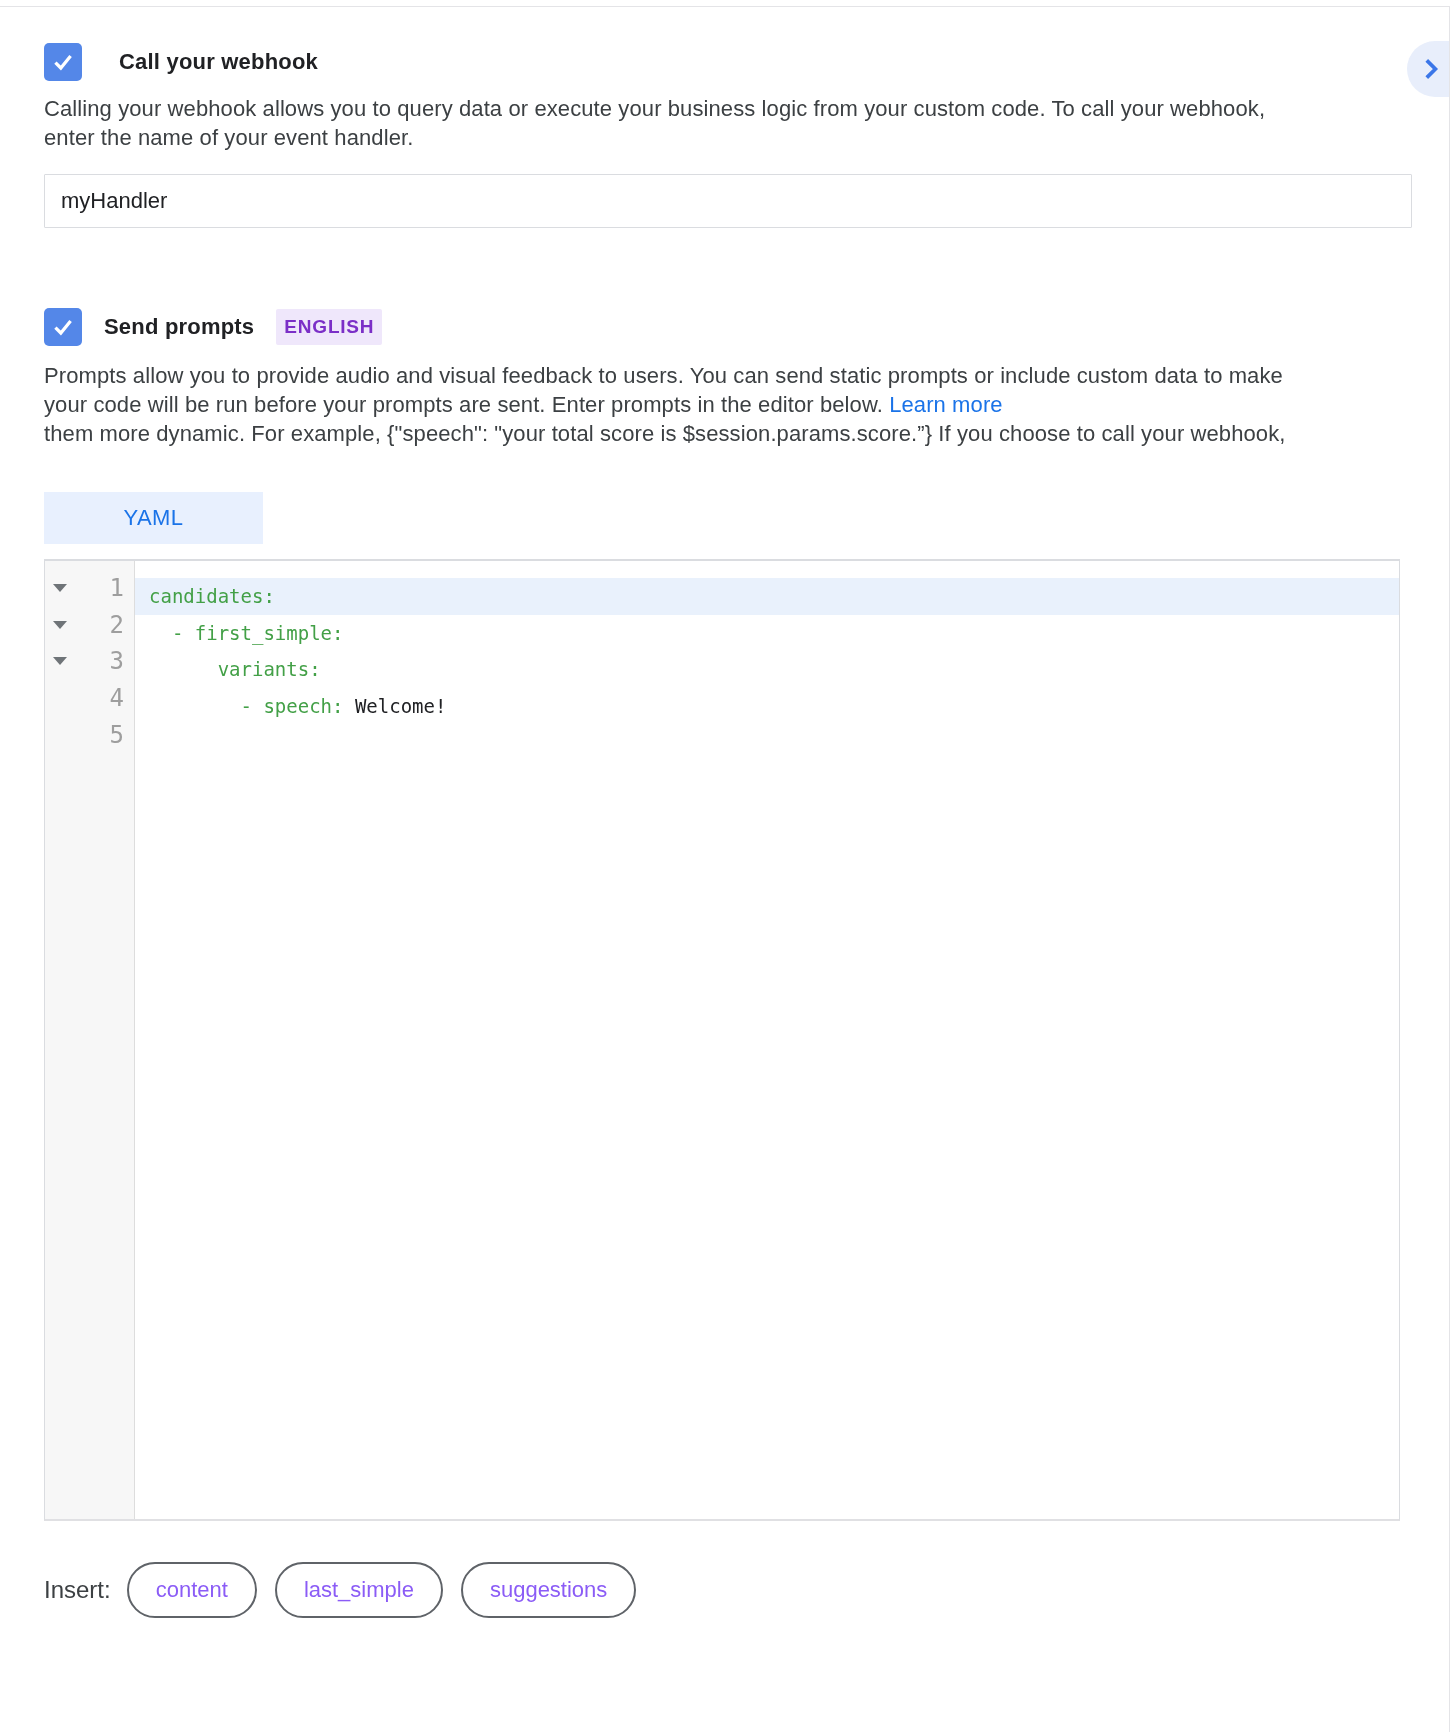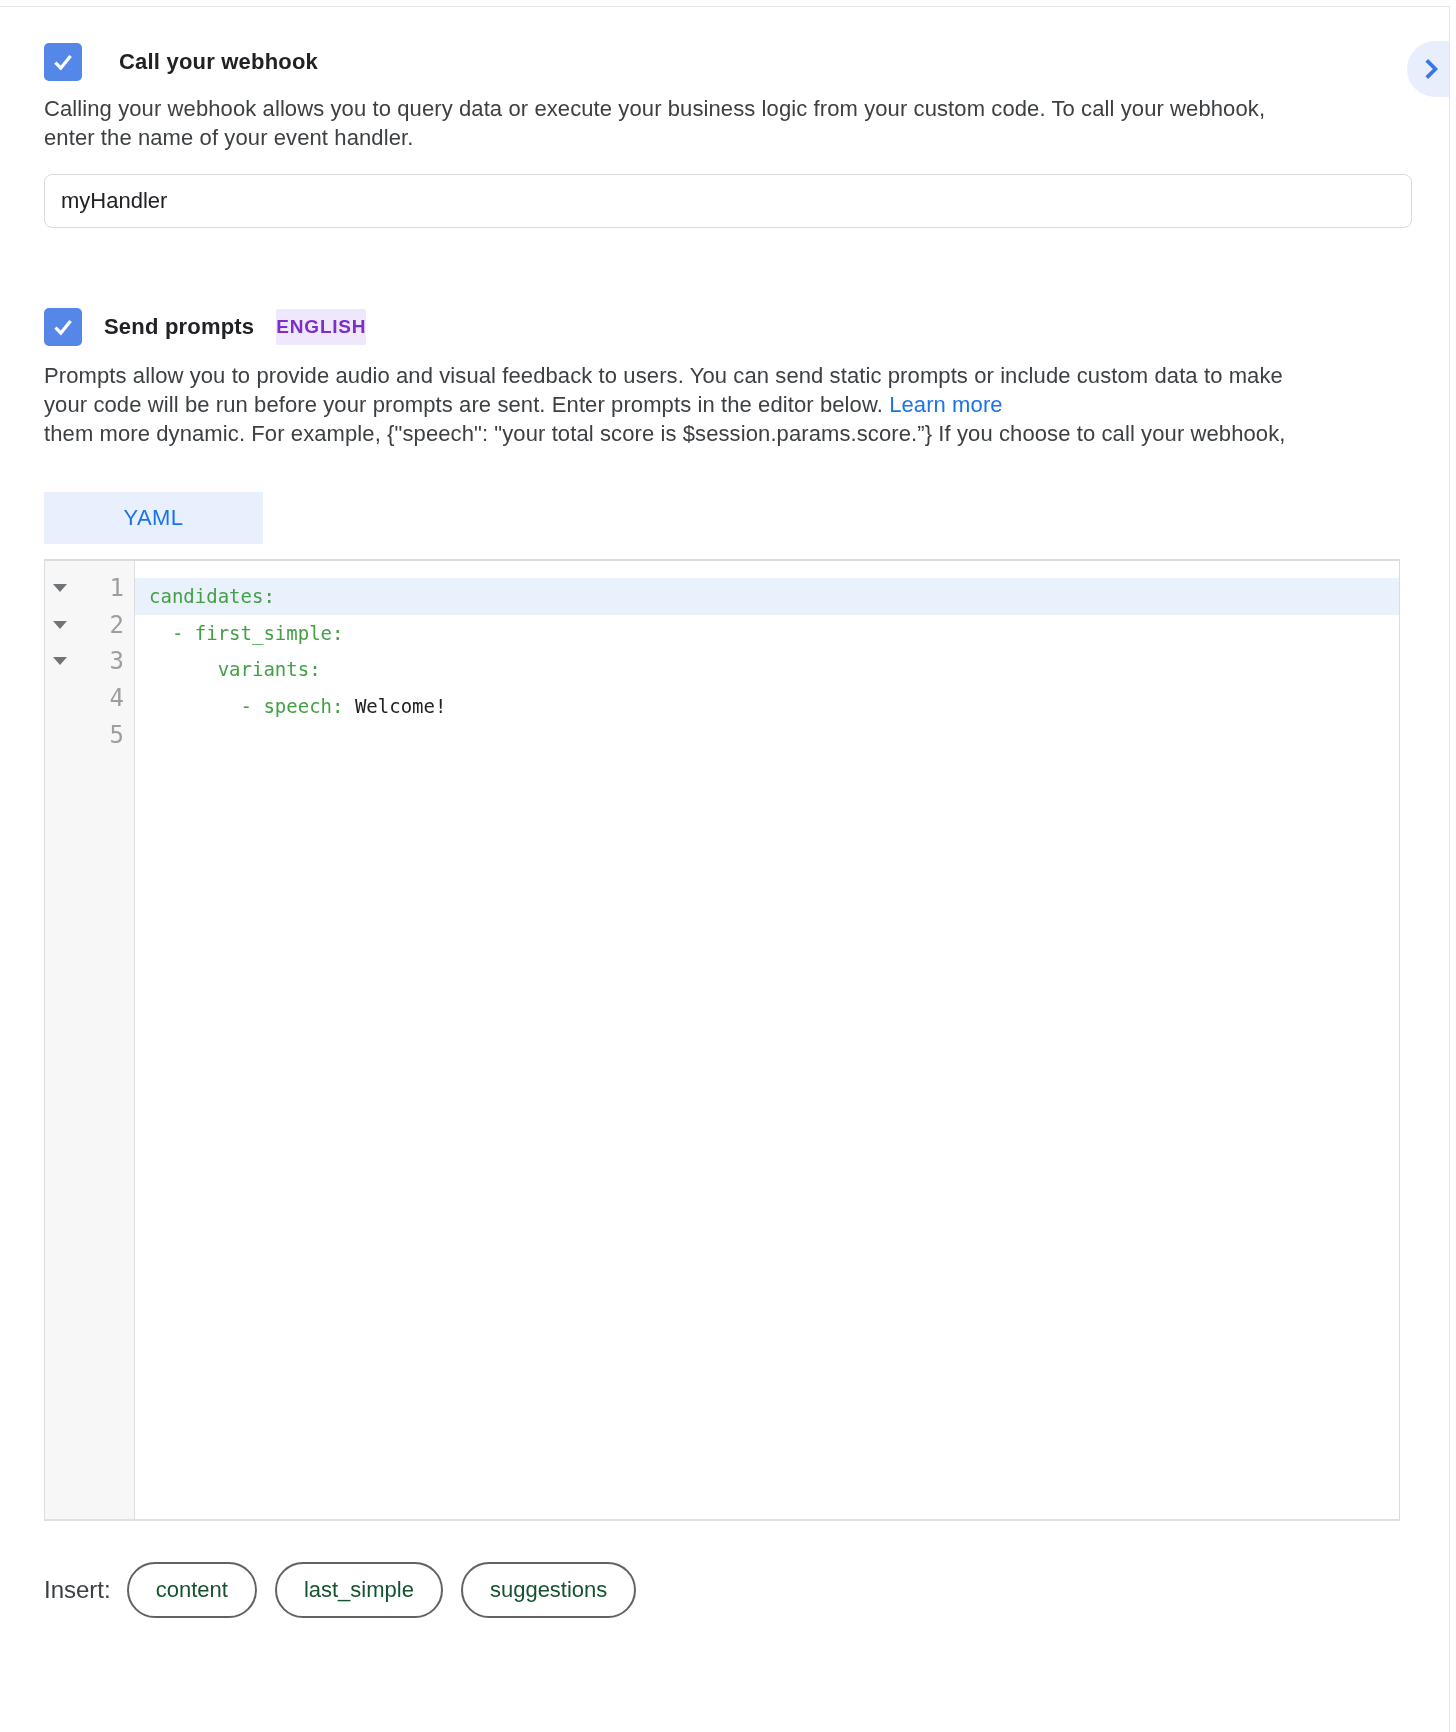--- a/index.html
+++ b/index.html
@@ -23,25 +23,25 @@
   .row-prompts { margin-top: 80px; }
   .checkbox { width: 38px; height: 38px; border-radius: 5px; background: #5487e8;
     display: inline-flex; align-items: center; justify-content: center; cursor: pointer; flex: none; }
   .check-label { font-size: 22px; font-weight: bold; color: #202124; margin-left: 22px; letter-spacing: .2px; }
 
   .desc { margin-top: 13px; font-size: 22px; line-height: 29px; color: #3c4043; letter-spacing: .1px; }
   .desc .line { display: block; }
   .desc a { color: #1a73e8; text-decoration: none; }
 
   .handler-input { display: block; width: 1368px; height: 54px; margin-top: 22px;
-    border: 1px solid #dadce0; border-radius: 8px; padding: 0 16px; font-size: 22px;
+    border: 1px solid #dadce0; border-radius: 1px; padding: 0 16px; font-size: 22px;
     color: #202124; font-family: inherit; background: #fff; outline: none; }
 
   .lang-badge { margin-left: 22px; background: #efe7fb; color: #7b2fc7; font-size: 19px;
-    font-weight: bold; letter-spacing: .8px; padding: 7px 0; border-radius: 2px; }
+    font-weight: bold; letter-spacing: .8px; padding: 7px 8px; border-radius: 2px; }
 
   .desc-prompts { margin-top: 15px; }
 
   .tabs { margin-top: 44px; display: flex; }
   .tab { width: 219px; height: 52px; display: flex; align-items: center; justify-content: center;
     font-size: 22px; letter-spacing: .4px; cursor: pointer; color: #5f6368; font-weight: 500; }
   .tab.selected { background: #e8f0fe; color: #1a73e8; }
 
   .editor { margin-top: 15px; width: 1356px; height: 962px; display: flex;
     border: 1px solid #dadce0; border-top-width: 2px; border-bottom: 2px solid #e0e0e3; }
@@ -57,21 +57,21 @@
   .codecol { flex: 1; padding-top: 17px; font-family: "DejaVu Sans Mono", monospace;
     font-size: 19px; color: #202124; cursor: text; overflow: hidden; }
   .code-row { height: 36.6px; line-height: 36.6px; white-space: pre; padding-left: 14px; }
   .code-row.active { background: #e9f1fc; }
   .seg-key { color: #43a047; }
   .seg-plain, .seg-value { color: #202124; }
 
   .insert-row { margin-top: 41px; display: flex; align-items: center; }
   .insert-label { font-size: 24px; color: #3c4043; margin-right: 16px; }
   .chip { height: 56px; border: 2px solid #5f6368; border-radius: 28px; background: #fff;
-    font-size: 22px; color: #14532d; padding: 0 27px; margin-right: 18px; cursor: pointer;
+    font-size: 22px; color: #8b5cf6; padding: 0 27px; margin-right: 18px; cursor: pointer;
     display: inline-flex; align-items: center; font-family: inherit; }
 </style>
 </head>
 <body>
 
 <div class="panel-frame"></div>
 
 <button class="collapse-btn">
   <svg width="26" height="26" viewBox="0 0 24 24">
     <polyline points="9,4 17,12 9,20" fill="none" stroke="#3b76e8" stroke-width="3.4"></polyline>

